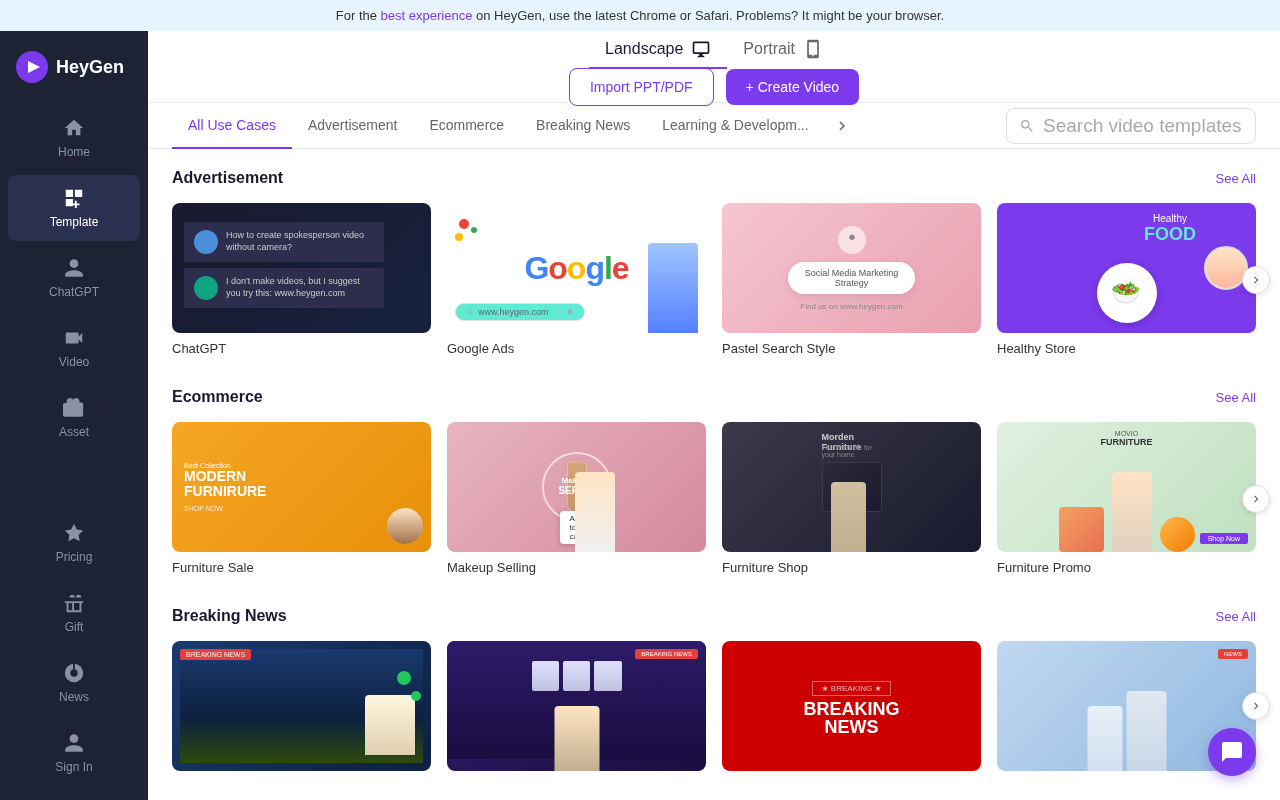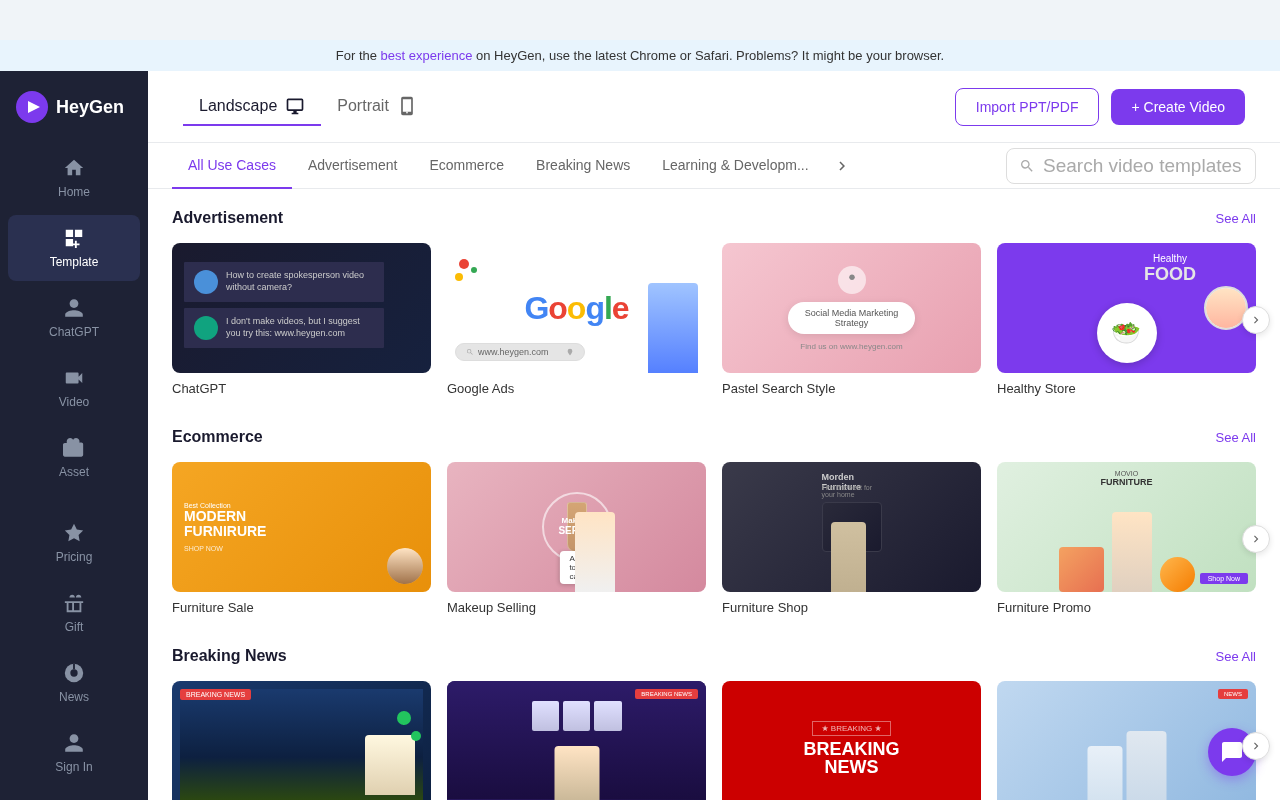--- a/index.html
+++ b/index.html
@@ -6,21 +6,20 @@
     body { font-family: -apple-system, BlinkMacSystemFont, 'Segoe UI', sans-serif; background: #f0f4f8; width: 1280px; height: 800px; overflow: hidden; display: flex; flex-direction: column; }
 
     
     .top-banner {
       background: #e8f4fd;
       text-align: center;
       padding: 8px;
       font-size: 13px;
       color: #333;
       flex-shrink: 0;
-      margin-top: 40px;
     }
     .top-banner a { color: #7c3aed; text-decoration: none; font-weight: 500; }
 
     .main-layout {
       display: flex;
       flex: 1;
       overflow: hidden;
     }
 
     
@@ -72,24 +71,25 @@
       display: flex;
       flex-direction: column;
       overflow: hidden;
     }
 
     
     .content-header {
       display: flex;
       align-items: center;
       justify-content: space-between;
-      padding: 0 35px;
+      padding: 0 19px;
       border-bottom: 1px solid #e8eaed;
       flex-shrink: 0;
       height: 72px;
+      flex-direction: column;
     }
     .view-tabs {
       display: flex;
       gap: 0;
     }
     .view-tab {
       display: flex;
       align-items: center;
       gap: 8px;
       padding: 8px 16px;
@@ -297,21 +297,21 @@
     }
 
     .thumb-healthy {
       background: #7c3aed;
       display: flex;
       flex-direction: column;
       justify-content: center;
       align-items: center;
     }
     .healthy-title { color: white; font-size: 10px; font-weight: 300; }
-    .healthy-food { color: #e5e5e5; font-size: 18px; font-weight: 800; }
+    .healthy-food { color: #5eead4; font-size: 18px; font-weight: 800; }
 
     .thumb-furniture-sale {
       background: linear-gradient(135deg, #f5a623 0%, #e8900a 100%);
       display: flex;
       flex-direction: column;
       justify-content: center;
       align-items: flex-start;
       padding: 12px;
     }
     .furn-title { color: white; font-size: 7px; font-weight: 400; }
@@ -578,21 +578,21 @@
               </div>
             </div>
             <div class="template-name">ChatGPT</div>
           </div>
 
           <div class="template-card">
             <div class="template-thumb thumb-google">
               <div style="position:relative;width:100%;height:100%;display:flex;justify-content:center;align-items:center;">
                 <span class="google-logo"><span style="color:#4285F4">G</span><span style="color:#EA4335">o</span><span style="color:#FBBC04">o</span><span style="color:#4285F4">g</span><span style="color:#34A853">l</span><span style="color:#EA4335">e</span></span>
                 <div class="google-person"></div>
-                <div style="position:absolute;bottom:12px;left:8px;background:#e5e5e5;border:1px solid #ddd;border-radius:16px;padding:3px 10px;font-size:9px;color:#666;width:130px;display:flex;align-items:center;gap:4px;">
+                <div style="position:absolute;bottom:12px;left:8px;background:#5eead4;border:1px solid #ddd;border-radius:16px;padding:3px 10px;font-size:9px;color:#666;width:130px;display:flex;align-items:center;gap:4px;">
                   <svg width="8" height="8" viewBox="0 0 24 24" fill="#aaa">
                       <path d="M15.5 14h-.79l-.28-.27A6.471 6.471 0 0016 9.5 6.5 6.5 0 109.5 16c1.61 0 3.09-.59 4.23-1.57l.27.28v.79l5 4.99L20.49 19l-4.99-5zm-6 0C7.01 14 5 11.99 5 9.5S7.01 5 9.5 5 14 7.01 14 9.5 11.99 14 9.5 14z"></path>
                     </svg>
                   www.heygen.com
                   <svg width="8" height="8" viewBox="0 0 24 24" fill="#aaa" style="margin-left:auto">
                       <path d="M12 2a7 7 0 00-7 7c0 5.25 7 13 7 13s7-7.75 7-13a7 7 0 00-7-7z"></path>
                     </svg>
                 </div>
 
                 <div style="position:absolute;top:16px;left:12px;width:10px;height:10px;background:#EA4335;border-radius:50%;"></div>

